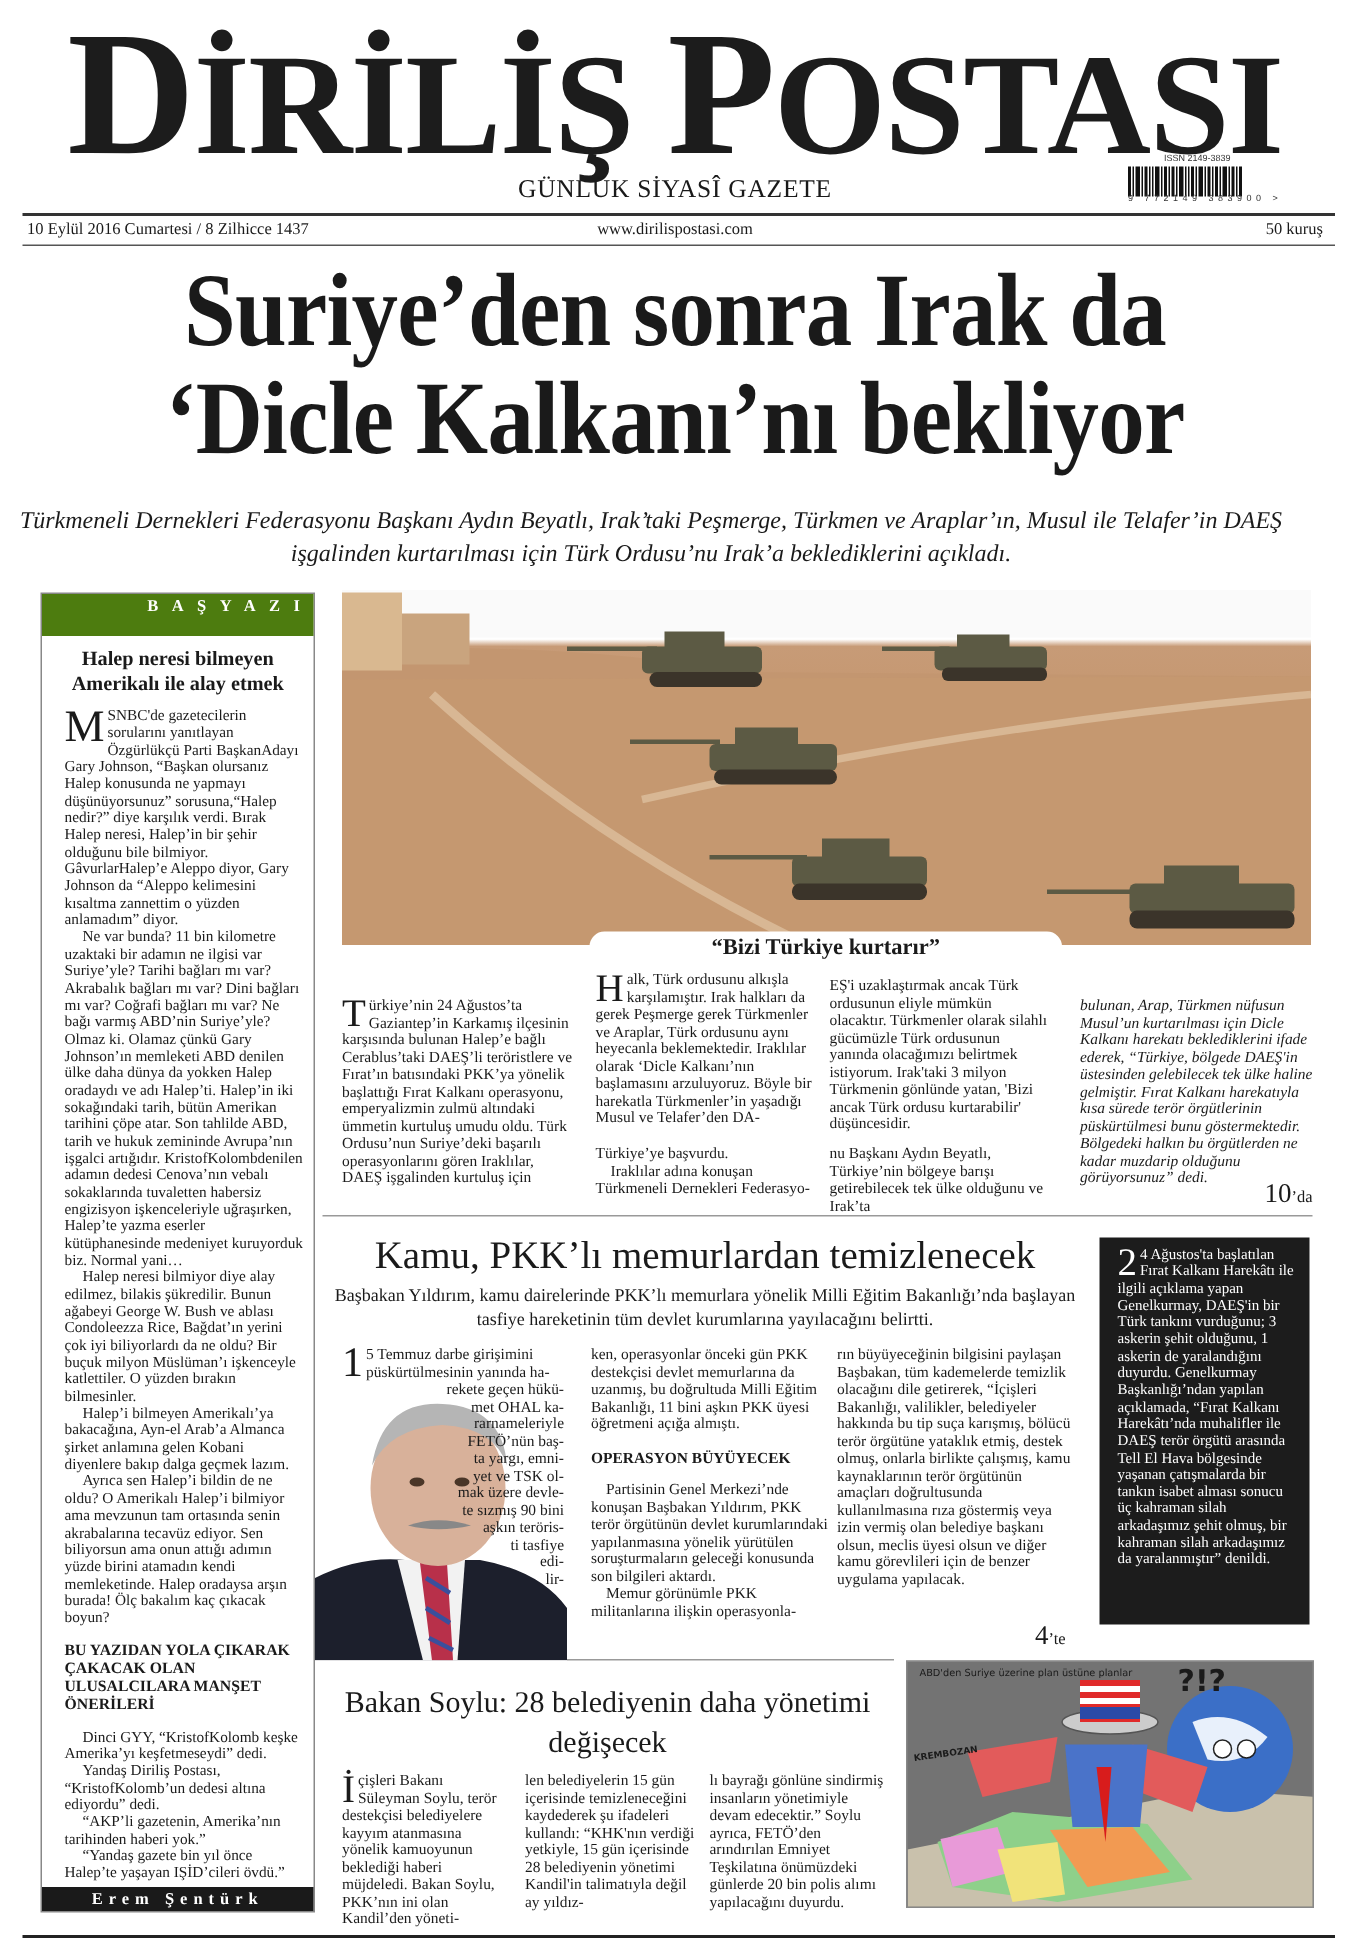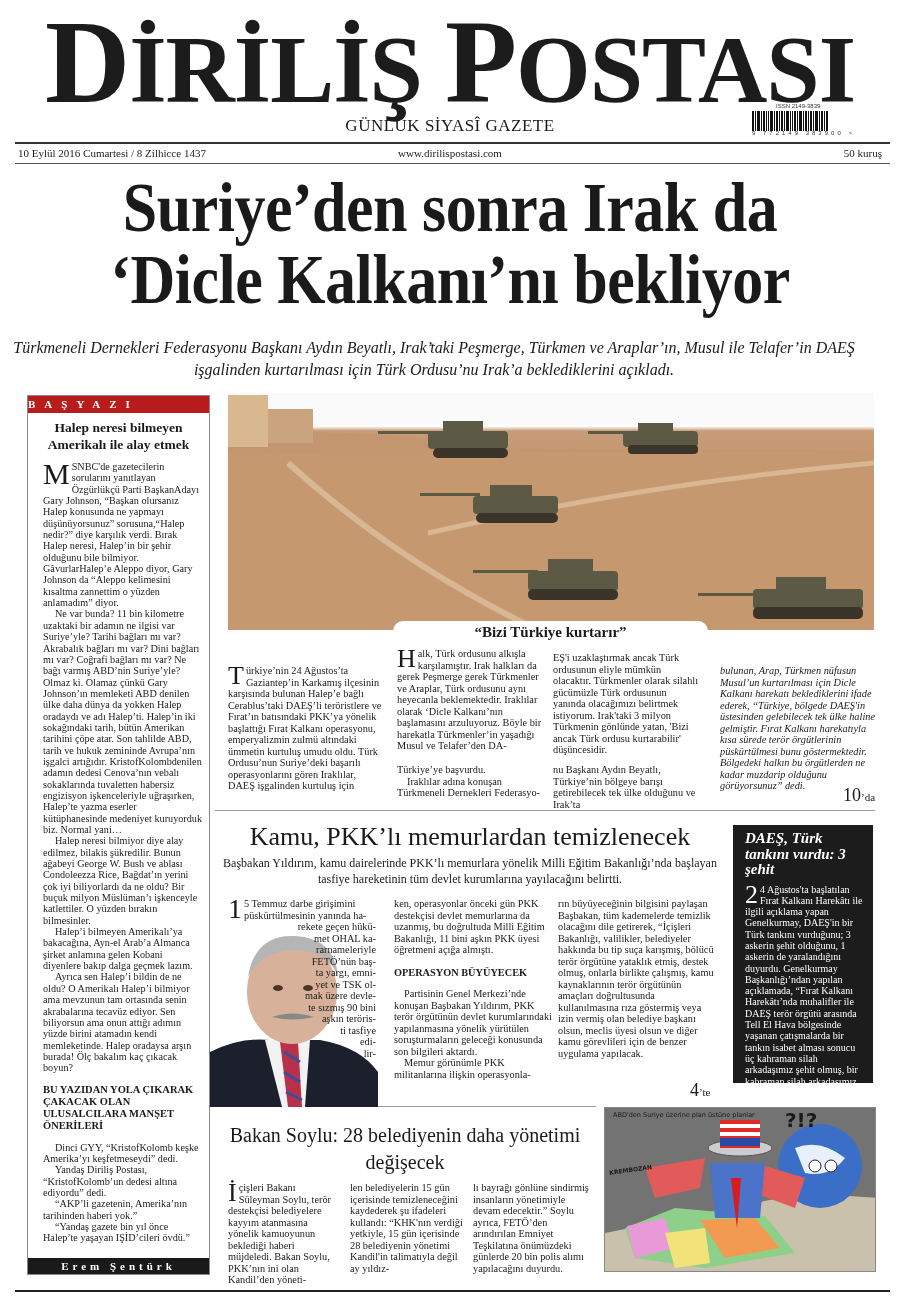--- a/index.html
+++ b/index.html
@@ -20,21 +20,21 @@
   .dateline { left: 18px; top: 147px; font-size: 11px; }
   .website { left: 0; width: 900px; top: 147px; text-align: center; font-size: 11px; }
   .price { right: 18px; top: 147px; font-size: 11px; }
 
   
   .headline { left: 0; top: 172px; width: 900px; text-align: center; font-weight: bold; font-size: 62px; line-height: 64px; letter-spacing: -0.5px; transform: scaleY(1.12); transform-origin: top; }
   .subhead { left: 4px; top: 337px; width: 860px; text-align: center; font-style: italic; font-size: 16px; line-height: 22px; }
 
   
   .basyazi { left: 27px; top: 395px; width: 183px; height: 880px; border: 1px solid #888; }
-  .basyazi-head { background: #b91c1c; color: #fff; text-align: left; font-weight: bold; font-size: 11px; letter-spacing: 9px; height: 17px; line-height: 16px; }
+  .basyazi-head { background: #4d7c0f; color: #fff; text-align: right; font-weight: bold; font-size: 11px; letter-spacing: 9px; height: 28px; line-height: 16px; }
   .basyazi-title { text-align: center; font-weight: bold; font-size: 13.5px; line-height: 17px; padding: 6px 8px 4px; }
   .basyazi-body { padding: 4px 6px 0 15px; font-size: 10.2px; line-height: 11.35px; text-align: left; }
   .basyazi-body p { text-indent: 12px; }
   .basyazi-body p.first { text-indent: 0; }
   .dropcap { float: left; font-size: 30px; line-height: 24px; margin-right: 2px; margin-top: 1px; }
   .basyazi-sub { font-weight: bold; font-size: 10.5px; line-height: 12px; margin: 10px 0 10px; }
   .basyazi-author { position: absolute; left: 0; bottom: 0; width: 100%; background: #1a1a1a; color: #fff; text-align: center; font-weight: bold; font-size: 11px; letter-spacing: 4px; height: 16px; line-height: 16px; }
 
   
   .tank-photo { left: 228px; top: 393px; width: 646px; height: 237px; overflow: hidden; background: linear-gradient(180deg, #fff 0%, #fff 14%, #c79b77 16%, #c4956c 40%, #c9a07c 70%, #c7a07f 100%); }
@@ -250,21 +250,20 @@
   <p>Partisinin Genel Merkezi’nde konuşan Başbakan Yıldırım, PKK terör örgütünün devlet kurumlarındaki yapılanmasına yönelik yürütülen soruşturmaların geleceği konusunda son bilgileri aktardı.</p>
   <p>Memur görünümle PKK militanlarına ilişkin operasyonla-</p>
 </div>
 
 <div class="abs col" style="left:558px; top:898px; width:160px;">
   <p class="first">rın büyüyeceğinin bilgisini paylaşan Başbakan, tüm kademelerde temizlik olacağını dile getirerek, “İçişleri Bakanlığı, valilikler, belediyeler hakkında bu tip suça karışmış, bölücü terör örgütüne yataklık etmiş, destek olmuş, onlarla birlikte çalışmış, kamu kaynaklarının terör örgütünün amaçları doğrultusunda kullanılmasına rıza göstermiş veya izin vermiş olan belediye başkanı olsun, meclis üyesi olsun ve diğer kamu görevlileri için de benzer uygulama yapılacak.</p>
 </div>
 <div class="abs ref" style="left:690px; top:1080px;"><span>4</span><small>’te</small></div>
 
 <div class="abs daes-box">
-  <div class="daes-title">DAEŞ, Türk tankını vurdu: 3 şehit</div>
   <div class="daes-body">
     <span class="dropcap-sm">2</span><span>4 Ağustos'ta başlatılan Fırat Kalkanı Harekâtı ile ilgili açıklama yapan Genelkurmay, DAEŞ'in bir Türk tankını vurduğunu; 3 askerin şehit olduğunu, 1 askerin de yaralandığını duyurdu. Genelkurmay Başkanlığı’ndan yapılan açıklamada, “Fırat Kalkanı Harekâtı’nda muhalifler ile DAEŞ terör örgütü arasında Tell El Hava bölgesinde yaşanan çatışmalarda bir tankın isabet alması sonucu üç kahraman silah arkadaşımız şehit olmuş, bir kahraman silah arkadaşımız da yaralanmıştır” denildi.</span>
   </div>
 </div>
 
 <div class="abs hr-light" style="left:378px; top:1106px; width:218px;"></div>
 
 <div class="abs soylu-head">Bakan Soylu: 28 belediyenin daha yönetimi değişecek</div>
 
 <div class="abs col" style="left:228px; top:1182px; width:110px;">

